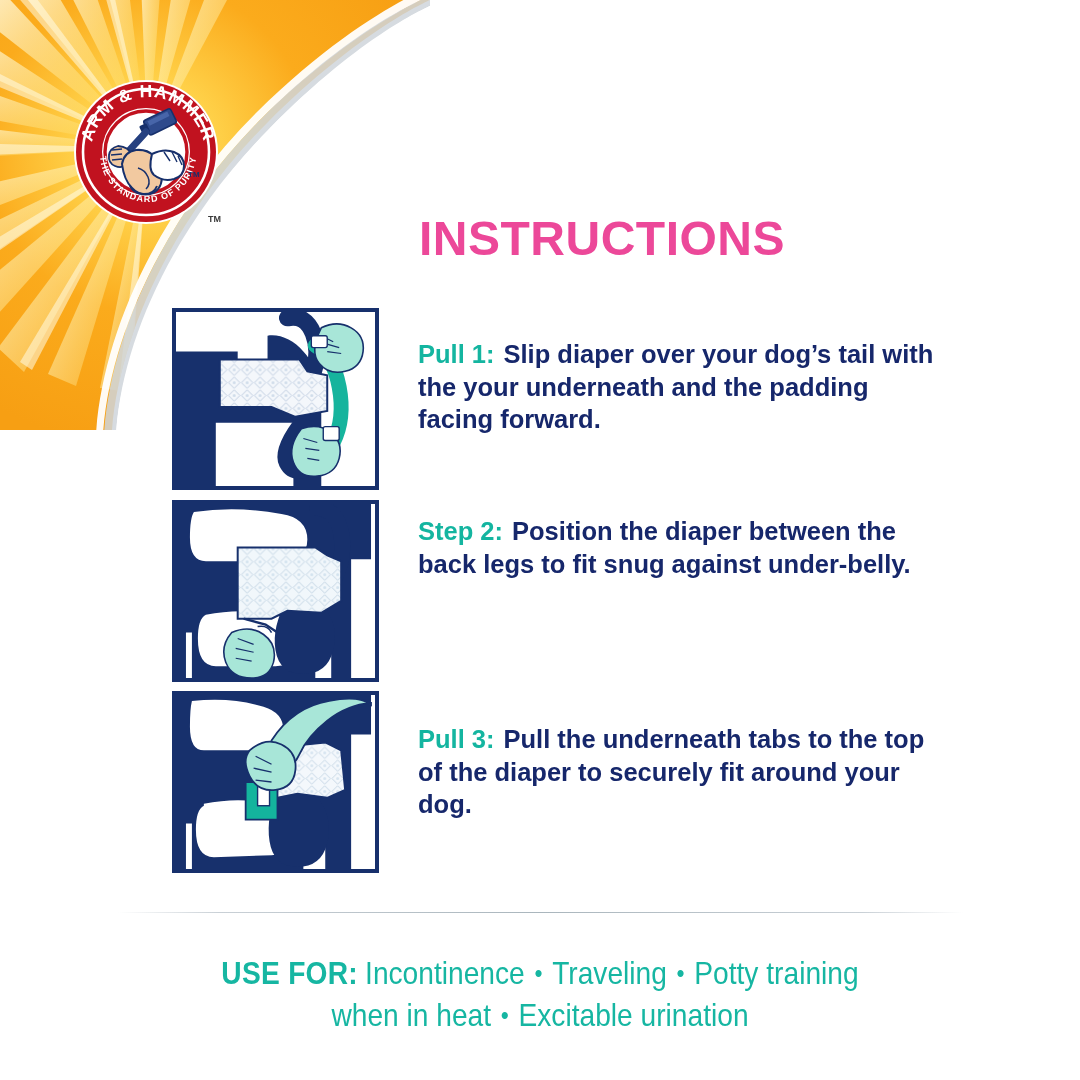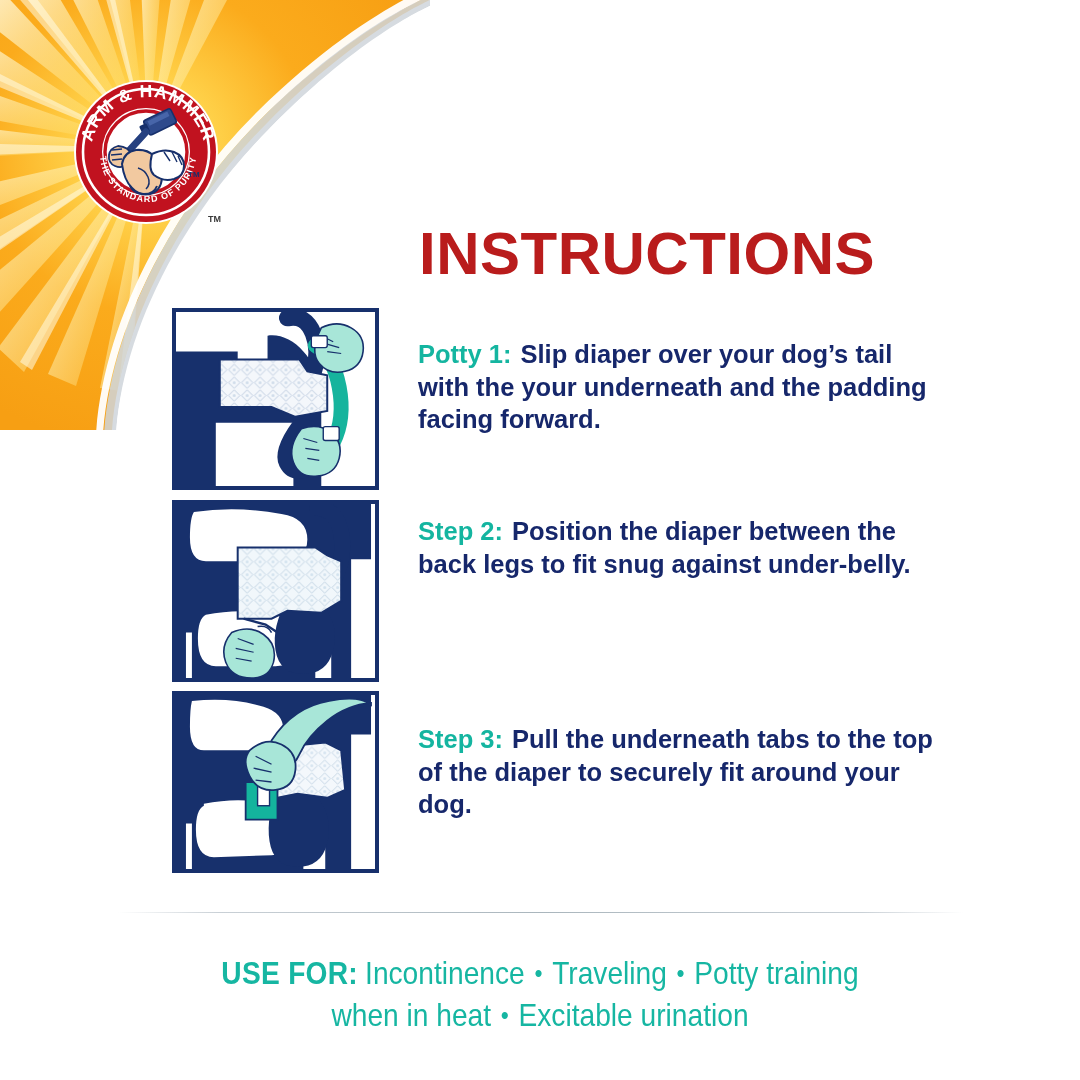--- a/index.html
+++ b/index.html
@@ -19,23 +19,23 @@
   #sunburst-corner .burst-svg{ position:absolute; left:0; top:0; }
 
   
   #brand-logo{
     position:absolute; left:68px; top:72px; width:160px; height:160px; z-index:4;
   }
   #brand-logo svg{ display:block; }
 
   
   #page-title{
-    position:absolute; left:419px; top:222px; width:620px;
-    font-size:60px; font-weight:bold; letter-spacing:.5px;
-    color:#b91c1c; line-height:1.05; white-space:nowrap;
+    position:absolute; left:419px; top:214px; width:620px;
+    font-size:48px; font-weight:bold; letter-spacing:.5px;
+    color:#ec4899; line-height:1.05; white-space:nowrap;
     z-index:5;
   }
 
   
   .panel{
     position:absolute; left:172px; width:207px; height:182px;
     border:4px solid #17306c; background:#ffffff; z-index:5;
   }
   #panel-step-1{ top:308px; }
   #panel-step-2{ top:500px; }
@@ -284,29 +284,29 @@
 
     <g>
       <path d="M96,46 q22,-34 58,-40 q30,-6 42,4 L196,8 q-24,2 -44,18 q-20,16 -28,34 q-6,14 -20,16 q-14,2 -8,-30 Z" fill="#a8e6d8" stroke="#17306c" stroke-width="1.8"></path>
       <path d="M74,56 q16,-14 32,-6 q16,8 14,26 q-2,18 -20,20 q-18,2 -26,-14 q-8,-16 0,-26 Z" fill="#a8e6d8" stroke="#17306c" stroke-width="1.8"></path>
       <path d="M80,62 l16,8 M78,74 l18,4 M80,86 l16,2" fill="none" stroke="#17306c" stroke-width="1.3"></path>
     </g>
   </svg>
 </div>
 
 <p class="step-text" id="step-text-1">
-  <span class="step-label">Potty 1:</span><span>Slip diaper over your dog’s tail with the your underneath and the padding facing forward.</span>
+  <span class="step-label">Pull 1:</span><span>Slip diaper over your dog’s tail with the your underneath and the padding facing forward.</span>
 </p>
 
 <p class="step-text" id="step-text-2">
   <span class="step-label">Step 2:</span><span>Position the diaper between the back legs to fit snug against under-belly.</span>
 </p>
 
 <p class="step-text" id="step-text-3">
-  <span class="step-label">Step 3:</span><span>Pull the underneath tabs to the top of the diaper to securely fit around your dog.</span>
+  <span class="step-label">Pull 3:</span><span>Pull the underneath tabs to the top of the diaper to securely fit around your dog.</span>
 </p>
 
 <div id="section-divider"></div>
 
 <div id="use-for-block">
   <div class="uf-line">
     <span id="use-for-label">USE FOR:</span><span class="uf-item">Incontinence</span><span class="uf-dot">•</span><span class="uf-item">Traveling</span><span class="uf-dot">•</span><span class="uf-item">Potty training</span>
   </div>
   <div class="uf-line">
     <span class="uf-item">when in heat</span><span class="uf-dot">•</span><span class="uf-item">Excitable urination</span>

